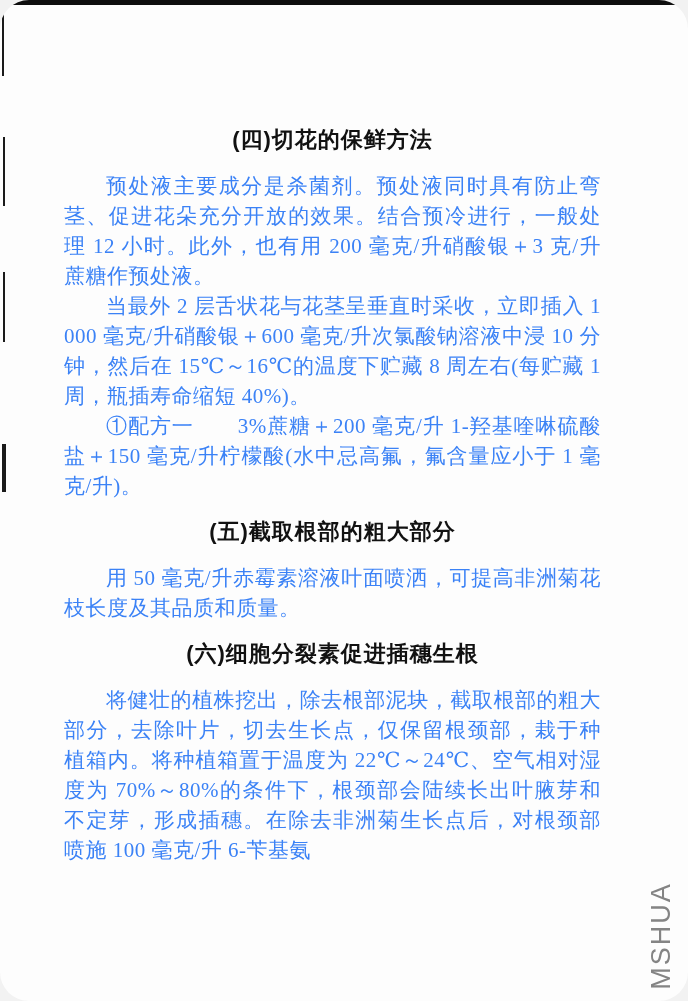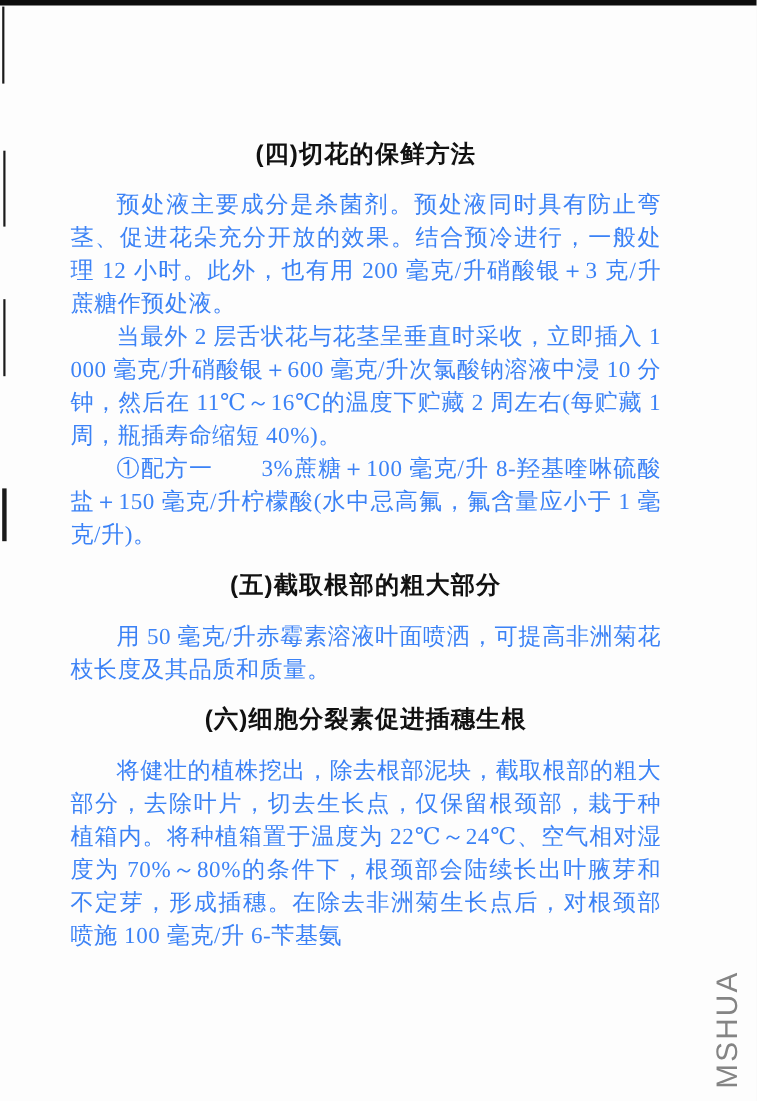--- a/index.html
+++ b/index.html
@@ -7,20 +7,21 @@
     width: 688px; height: 1001px;
     background: #f2f2f2;
     font-family: "Liberation Serif", "DejaVu Serif", serif;
   }
   .page {
     position: relative;
     width: 688px; height: 1001px;
     background: #fdfdfd;
     overflow: hidden;
     color: #161616;
+    border-radius: 29px;
   }
   
   .top-rule {
     position: absolute; left: 0; top: 0;
     width: 688px; height: 5px;
     background: #0e0e0e;
   }
   .left-seg { position: absolute; background: #1a1a1a; }
   .seg1 { left: 2px; top: 6px;   width: 2px; height: 70px; }
   .seg2 { left: 3px; top: 137px; width: 2px; height: 69px; }
@@ -76,22 +77,22 @@
   <div class="left-seg seg1"></div>
   <div class="left-seg seg2"></div>
   <div class="left-seg seg3"></div>
   <div class="left-seg seg4"></div>
 
   <div class="content">
 
     <div class="section-heading first">(四)切花的保鲜方法</div>
 
     <p class="para">预处液主要成分是杀菌剂。预处液同时具有防止弯茎、促进花朵充分开放的效果。结合预冷进行，一般处理 12 小时。此外，也有用 200 毫克/升硝酸银＋3 克/升蔗糖作预处液。</p>
-    <p class="para">当最外 2 层舌状花与花茎呈垂直时采收，立即插入 1 000 毫克/升硝酸银＋600 毫克/升次氯酸钠溶液中浸 10 分钟，然后在 11℃～16℃的温度下贮藏 2 周左右(每贮藏 1 周，瓶插寿命缩短 40%)。</p>
-    <p class="para">①配方一　　3%蔗糖＋100 毫克/升 8-羟基喹啉硫酸盐＋150 毫克/升柠檬酸(水中忌高氟，氟含量应小于 1 毫克/升)。</p>
+    <p class="para">当最外 2 层舌状花与花茎呈垂直时采收，立即插入 1 000 毫克/升硝酸银＋600 毫克/升次氯酸钠溶液中浸 10 分钟，然后在 15℃～16℃的温度下贮藏 8 周左右(每贮藏 1 周，瓶插寿命缩短 40%)。</p>
+    <p class="para">①配方一　　3%蔗糖＋200 毫克/升 1-羟基喹啉硫酸盐＋150 毫克/升柠檬酸(水中忌高氟，氟含量应小于 1 毫克/升)。</p>
 
     <div class="section-heading">(五)截取根部的粗大部分</div>
 
     <p class="para">用 50 毫克/升赤霉素溶液叶面喷洒，可提高非洲菊花枝长度及其品质和质量。</p>
 
     <div class="section-heading">(六)细胞分裂素促进插穗生根</div>
 
     <p class="para">将健壮的植株挖出，除去根部泥块，截取根部的粗大部分，去除叶片，切去生长点，仅保留根颈部，栽于种植箱内。将种植箱置于温度为 22℃～24℃、空气相对湿度为 70%～80%的条件下，根颈部会陆续长出叶腋芽和不定芽，形成插穗。在除去非洲菊生长点后，对根颈部喷施 100 毫克/升 6-苄基氨</p>
 
   </div>

